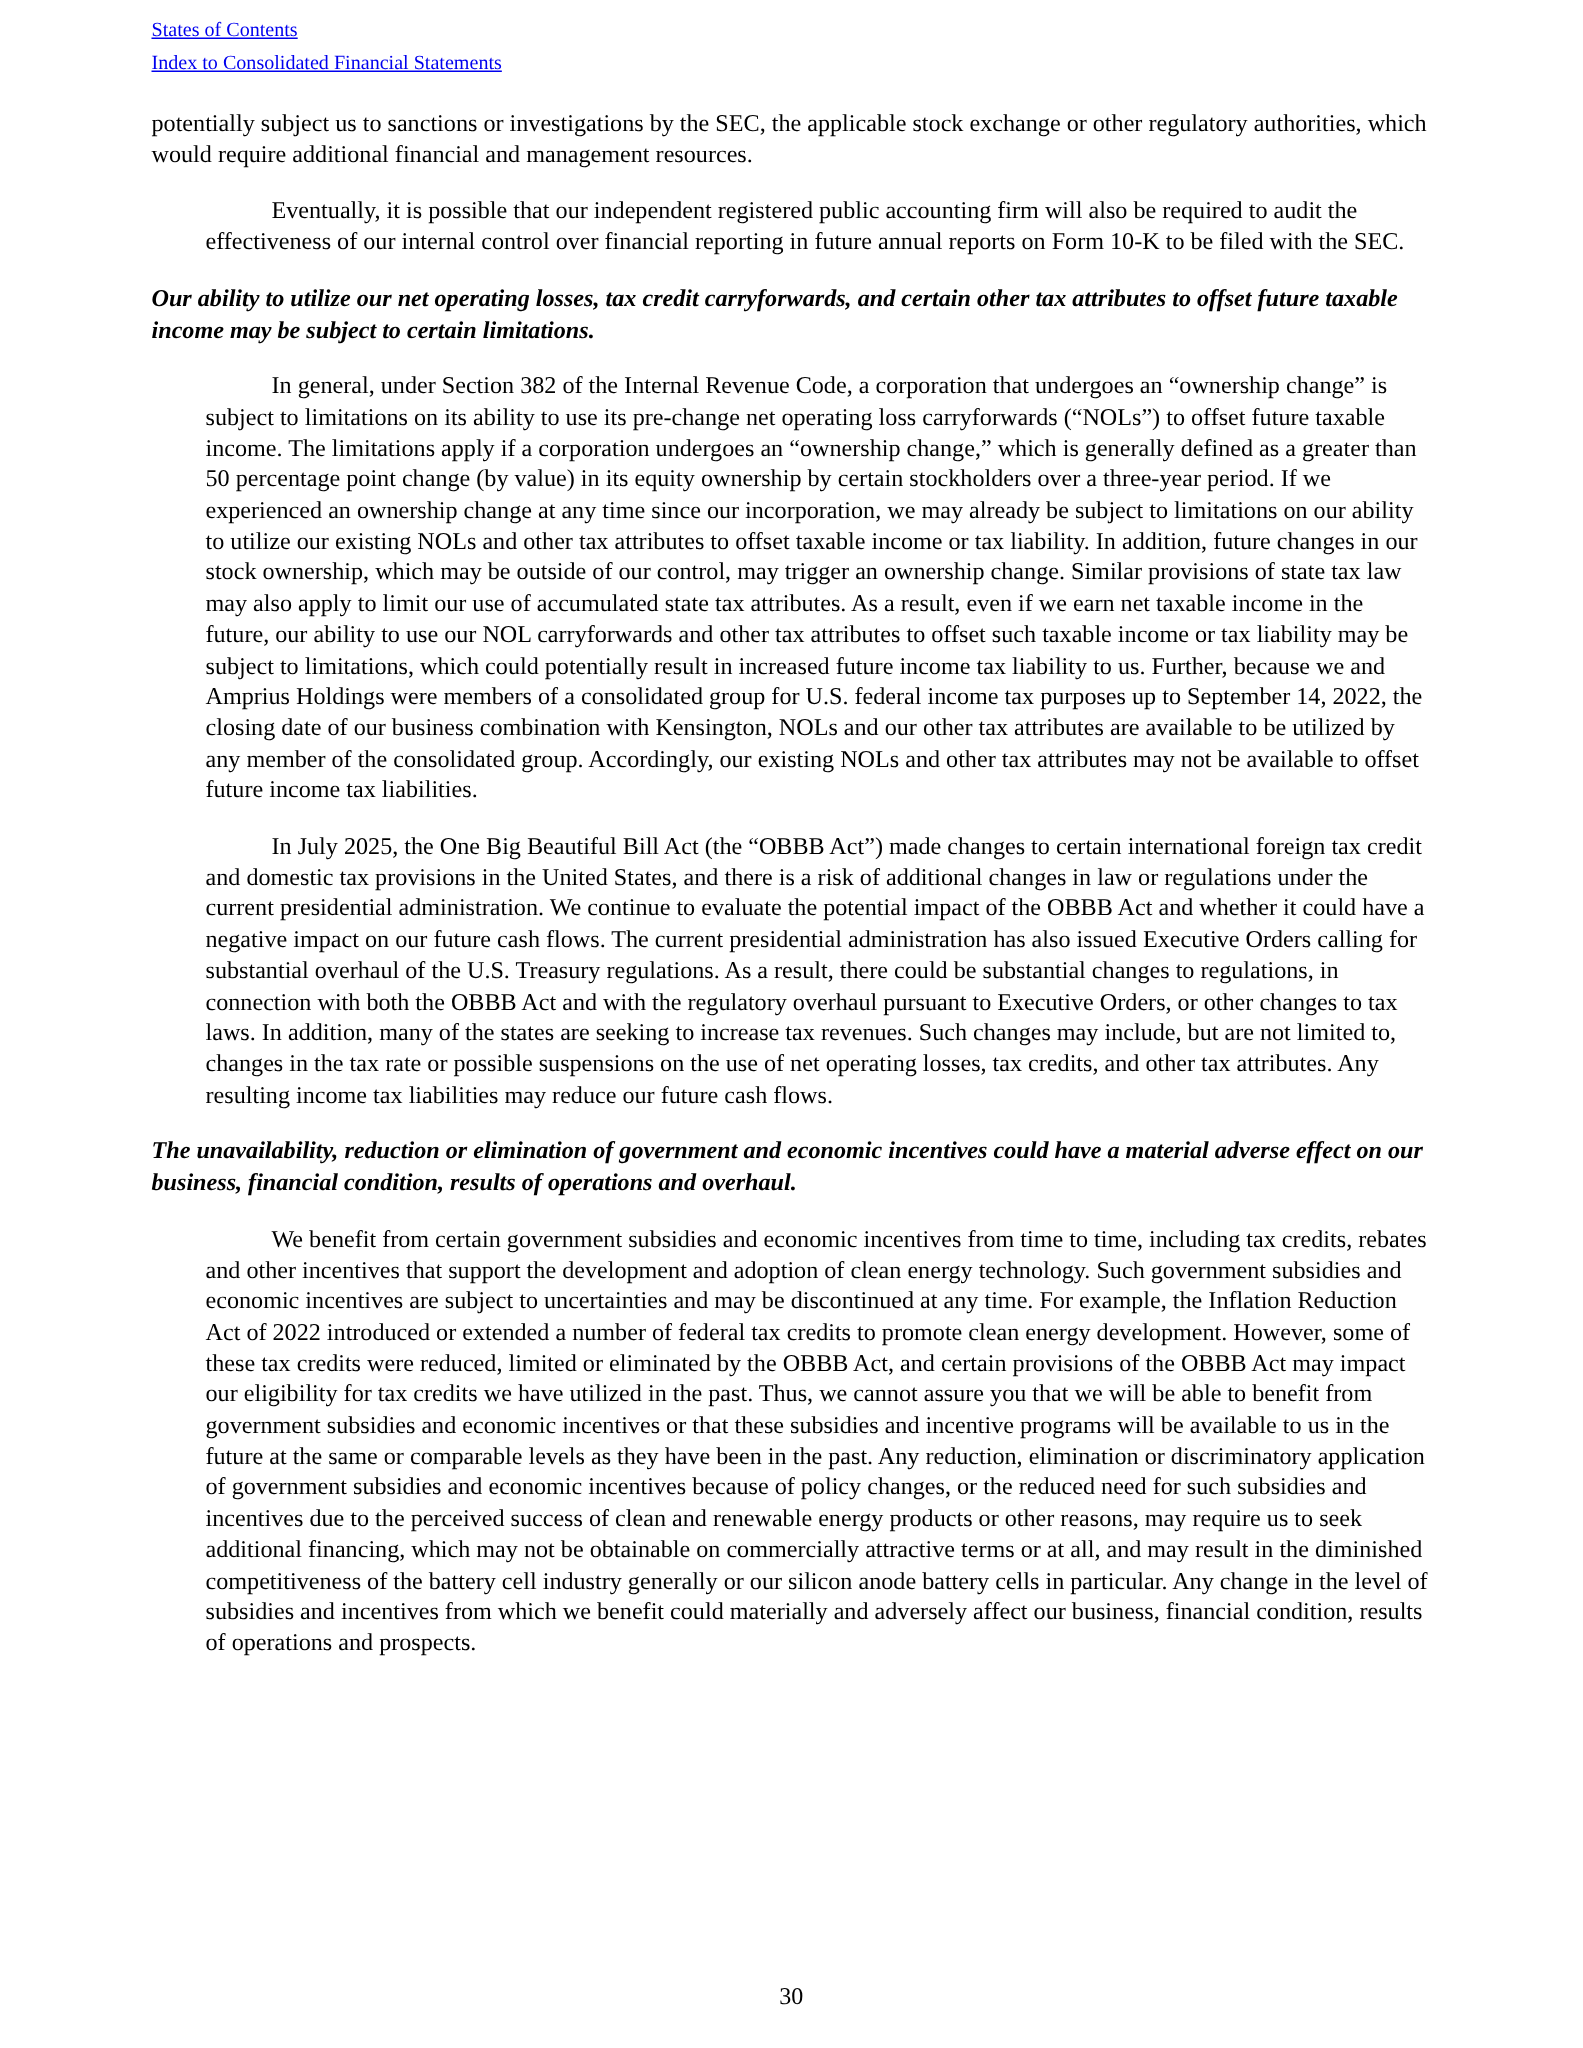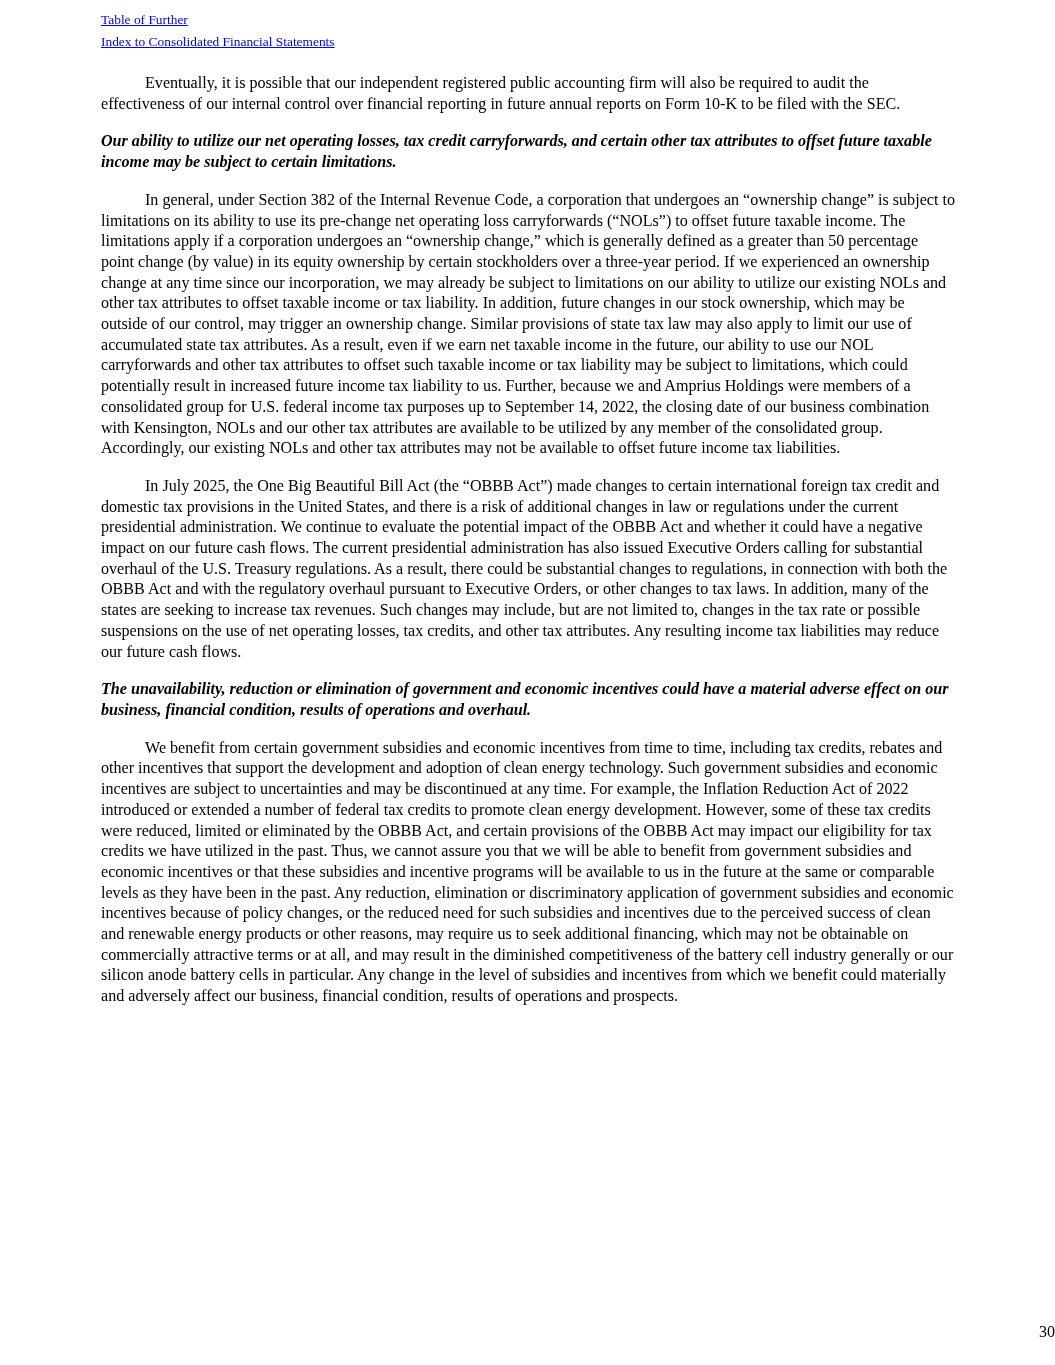--- a/index.html
+++ b/index.html
@@ -35,44 +35,46 @@
       width: 854px;
       font-size: 16.1px;
       line-height: 20.7px;
     }
     .content p {
       margin: 0 0 17px 0;
       text-align: left;
     }
     .content p.indent {
       text-indent: 44px;
+      margin-left: 36px;
     }
     .content p.heading {
       font-weight: bold;
       font-style: italic;
     }
     .page-number {
       position: absolute;
       left: 0;
       width: 1055px;
       top: 1322px;
-      text-align: right;
+      text-align: center;
       font-size: 16px;
       line-height: 20px;
     }
   </style>
 </head>
 <body>
 
 <nav class="nav-links">
-  <a>Table of Further</a>
+  <a>States of Contents</a>
   <a>Index to Consolidated Financial Statements</a>
 </nav>
 
 <main class="content">
+  <p class="">potentially subject us to sanctions or investigations by the SEC, the applicable stock exchange or other regulatory authorities, which would require additional financial and management resources.</p>
   <p class="indent">Eventually, it is possible that our independent registered public accounting firm will also be required to audit the effectiveness of our internal control over financial reporting in future annual reports on Form 10-K to be filed with the SEC.</p>
   <p class="heading">Our ability to utilize our net operating losses, tax credit carryforwards, and certain other tax attributes to offset future taxable income may be subject to certain limitations.</p>
   <p class="indent">In general, under Section 382 of the Internal Revenue Code, a corporation that undergoes an “ownership change” is subject to limitations on its ability to use its pre-change net operating loss carryforwards (“NOLs”) to offset future taxable income. The limitations apply if a corporation undergoes an “ownership change,” which is generally defined as a greater than 50 percentage point change (by value) in its equity ownership by certain stockholders over a three-year period. If we experienced an ownership change at any time since our incorporation, we may already be subject to limitations on our ability to utilize our existing NOLs and other tax attributes to offset taxable income or tax liability. In addition, future changes in our stock ownership, which may be outside of our control, may trigger an ownership change. Similar provisions of state tax law may also apply to limit our use of accumulated state tax attributes. As a result, even if we earn net taxable income in the future, our ability to use our NOL carryforwards and other tax attributes to offset such taxable income or tax liability may be subject to limitations, which could potentially result in increased future income tax liability to us. Further, because we and Amprius Holdings were members of a consolidated group for U.S. federal income tax purposes up to September 14, 2022, the closing date of our business combination with Kensington, NOLs and our other tax attributes are available to be utilized by any member of the consolidated group. Accordingly, our existing NOLs and other tax attributes may not be available to offset future income tax liabilities.</p>
   <p class="indent">In July 2025, the One Big Beautiful Bill Act (the “OBBB Act”) made changes to certain international foreign tax credit and domestic tax provisions in the United States, and there is a risk of additional changes in law or regulations under the current presidential administration. We continue to evaluate the potential impact of the OBBB Act and whether it could have a negative impact on our future cash flows. The current presidential administration has also issued Executive Orders calling for substantial overhaul of the U.S. Treasury regulations. As a result, there could be substantial changes to regulations, in connection with both the OBBB Act and with the regulatory overhaul pursuant to Executive Orders, or other changes to tax laws. In addition, many of the states are seeking to increase tax revenues. Such changes may include, but are not limited to, changes in the tax rate or possible suspensions on the use of net operating losses, tax credits, and other tax attributes. Any resulting income tax liabilities may reduce our future cash flows.</p>
   <p class="heading">The unavailability, reduction or elimination of government and economic incentives could have a material adverse effect on our business, financial condition, results of operations and overhaul.</p>
   <p class="indent">We benefit from certain government subsidies and economic incentives from time to time, including tax credits, rebates and other incentives that support the development and adoption of clean energy technology. Such government subsidies and economic incentives are subject to uncertainties and may be discontinued at any time. For example, the Inflation Reduction Act of 2022 introduced or extended a number of federal tax credits to promote clean energy development. However, some of these tax credits were reduced, limited or eliminated by the OBBB Act, and certain provisions of the OBBB Act may impact our eligibility for tax credits we have utilized in the past. Thus, we cannot assure you that we will be able to benefit from government subsidies and economic incentives or that these subsidies and incentive programs will be available to us in the future at the same or comparable levels as they have been in the past. Any reduction, elimination or discriminatory application of government subsidies and economic incentives because of policy changes, or the reduced need for such subsidies and incentives due to the perceived success of clean and renewable energy products or other reasons, may require us to seek additional financing, which may not be obtainable on commercially attractive terms or at all, and may result in the diminished competitiveness of the battery cell industry generally or our silicon anode battery cells in particular. Any change in the level of subsidies and incentives from which we benefit could materially and adversely affect our business, financial condition, results of operations and prospects.</p>
 </main>
 
 <div class="page-number">30</div>
 

